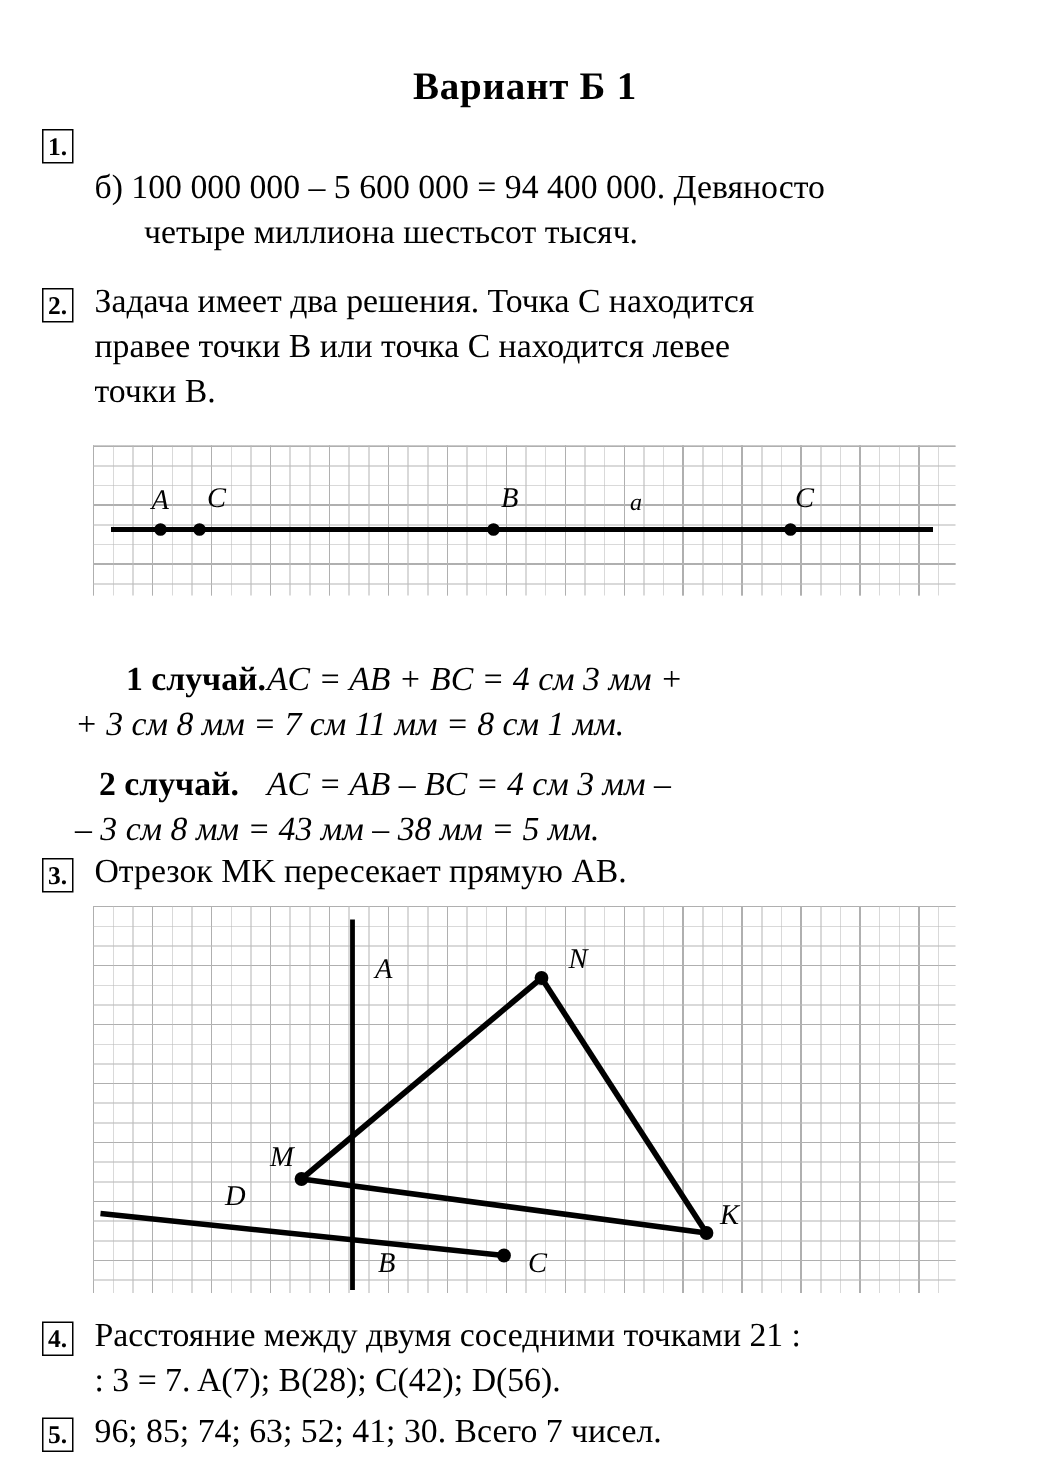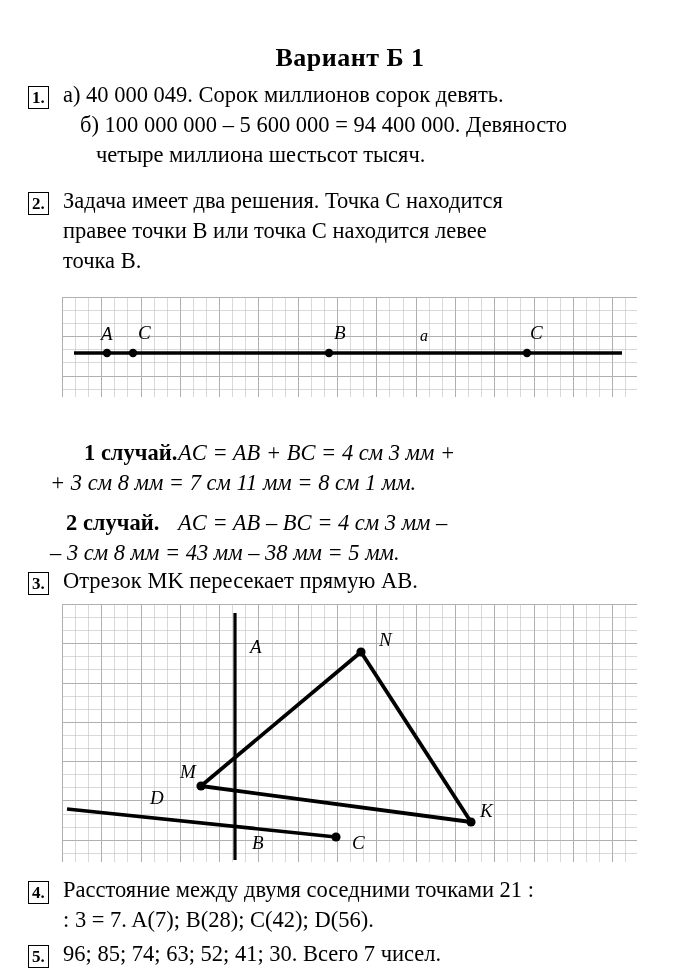--- a/index.html
+++ b/index.html
@@ -83,28 +83,27 @@
   }
 </style>
 </head>
 <body>
 
 <div class="page">
 
   <div class="title">Вариант Б 1</div>
 
   <div class="num-box" style="left:28px; top:74px;">1.</div>
-  <div class="txt" style="left:63px; top:70px;">а) 40 000 049. Сорок миллионов сорок девять.</div>
-  <div class="txt" style="left:80px; top:100px;">б) 100 000 000 – 5 600 000 = 94 400 000. Девяносто</div>
+  <div class="txt" style="left:63px; top:100px;">б) 100 000 000 – 5 600 000 = 94 400 000. Девяносто</div>
   <div class="txt" style="left:96px; top:130px;">четыре миллиона шестьсот тысяч.</div>
 
   <div class="num-box" style="left:28px; top:180px;">2.</div>
   <div class="txt" style="left:63px; top:206px;">правее точки B или точка C находится левее</div>
   <div class="txt" style="left:63px; top:176px;">Задача имеет два решения. Точка C находится</div>
-  <div class="txt" style="left:63px; top:236px;">точка B.</div>
+  <div class="txt" style="left:63px; top:236px;">точки B.</div>
 
   <div class="figwrap" style="left:62px; top:285px; width:575px; height:100px;">
     <div class="grid" style="left:0; top:0; width:575px; height:100px;"></div>
     <svg class="figsvg" width="575" height="100" viewBox="0 0 575 100">
       <line x1="12" y1="56" x2="560" y2="56" stroke="#000" stroke-width="3.4"></line>
       <circle cx="45" cy="56" r="4.2" fill="#000"></circle>
       <circle cx="71" cy="56" r="4.2" fill="#000"></circle>
       <circle cx="267" cy="56" r="4.2" fill="#000"></circle>
       <circle cx="465" cy="56" r="4.2" fill="#000"></circle>
     </svg>

